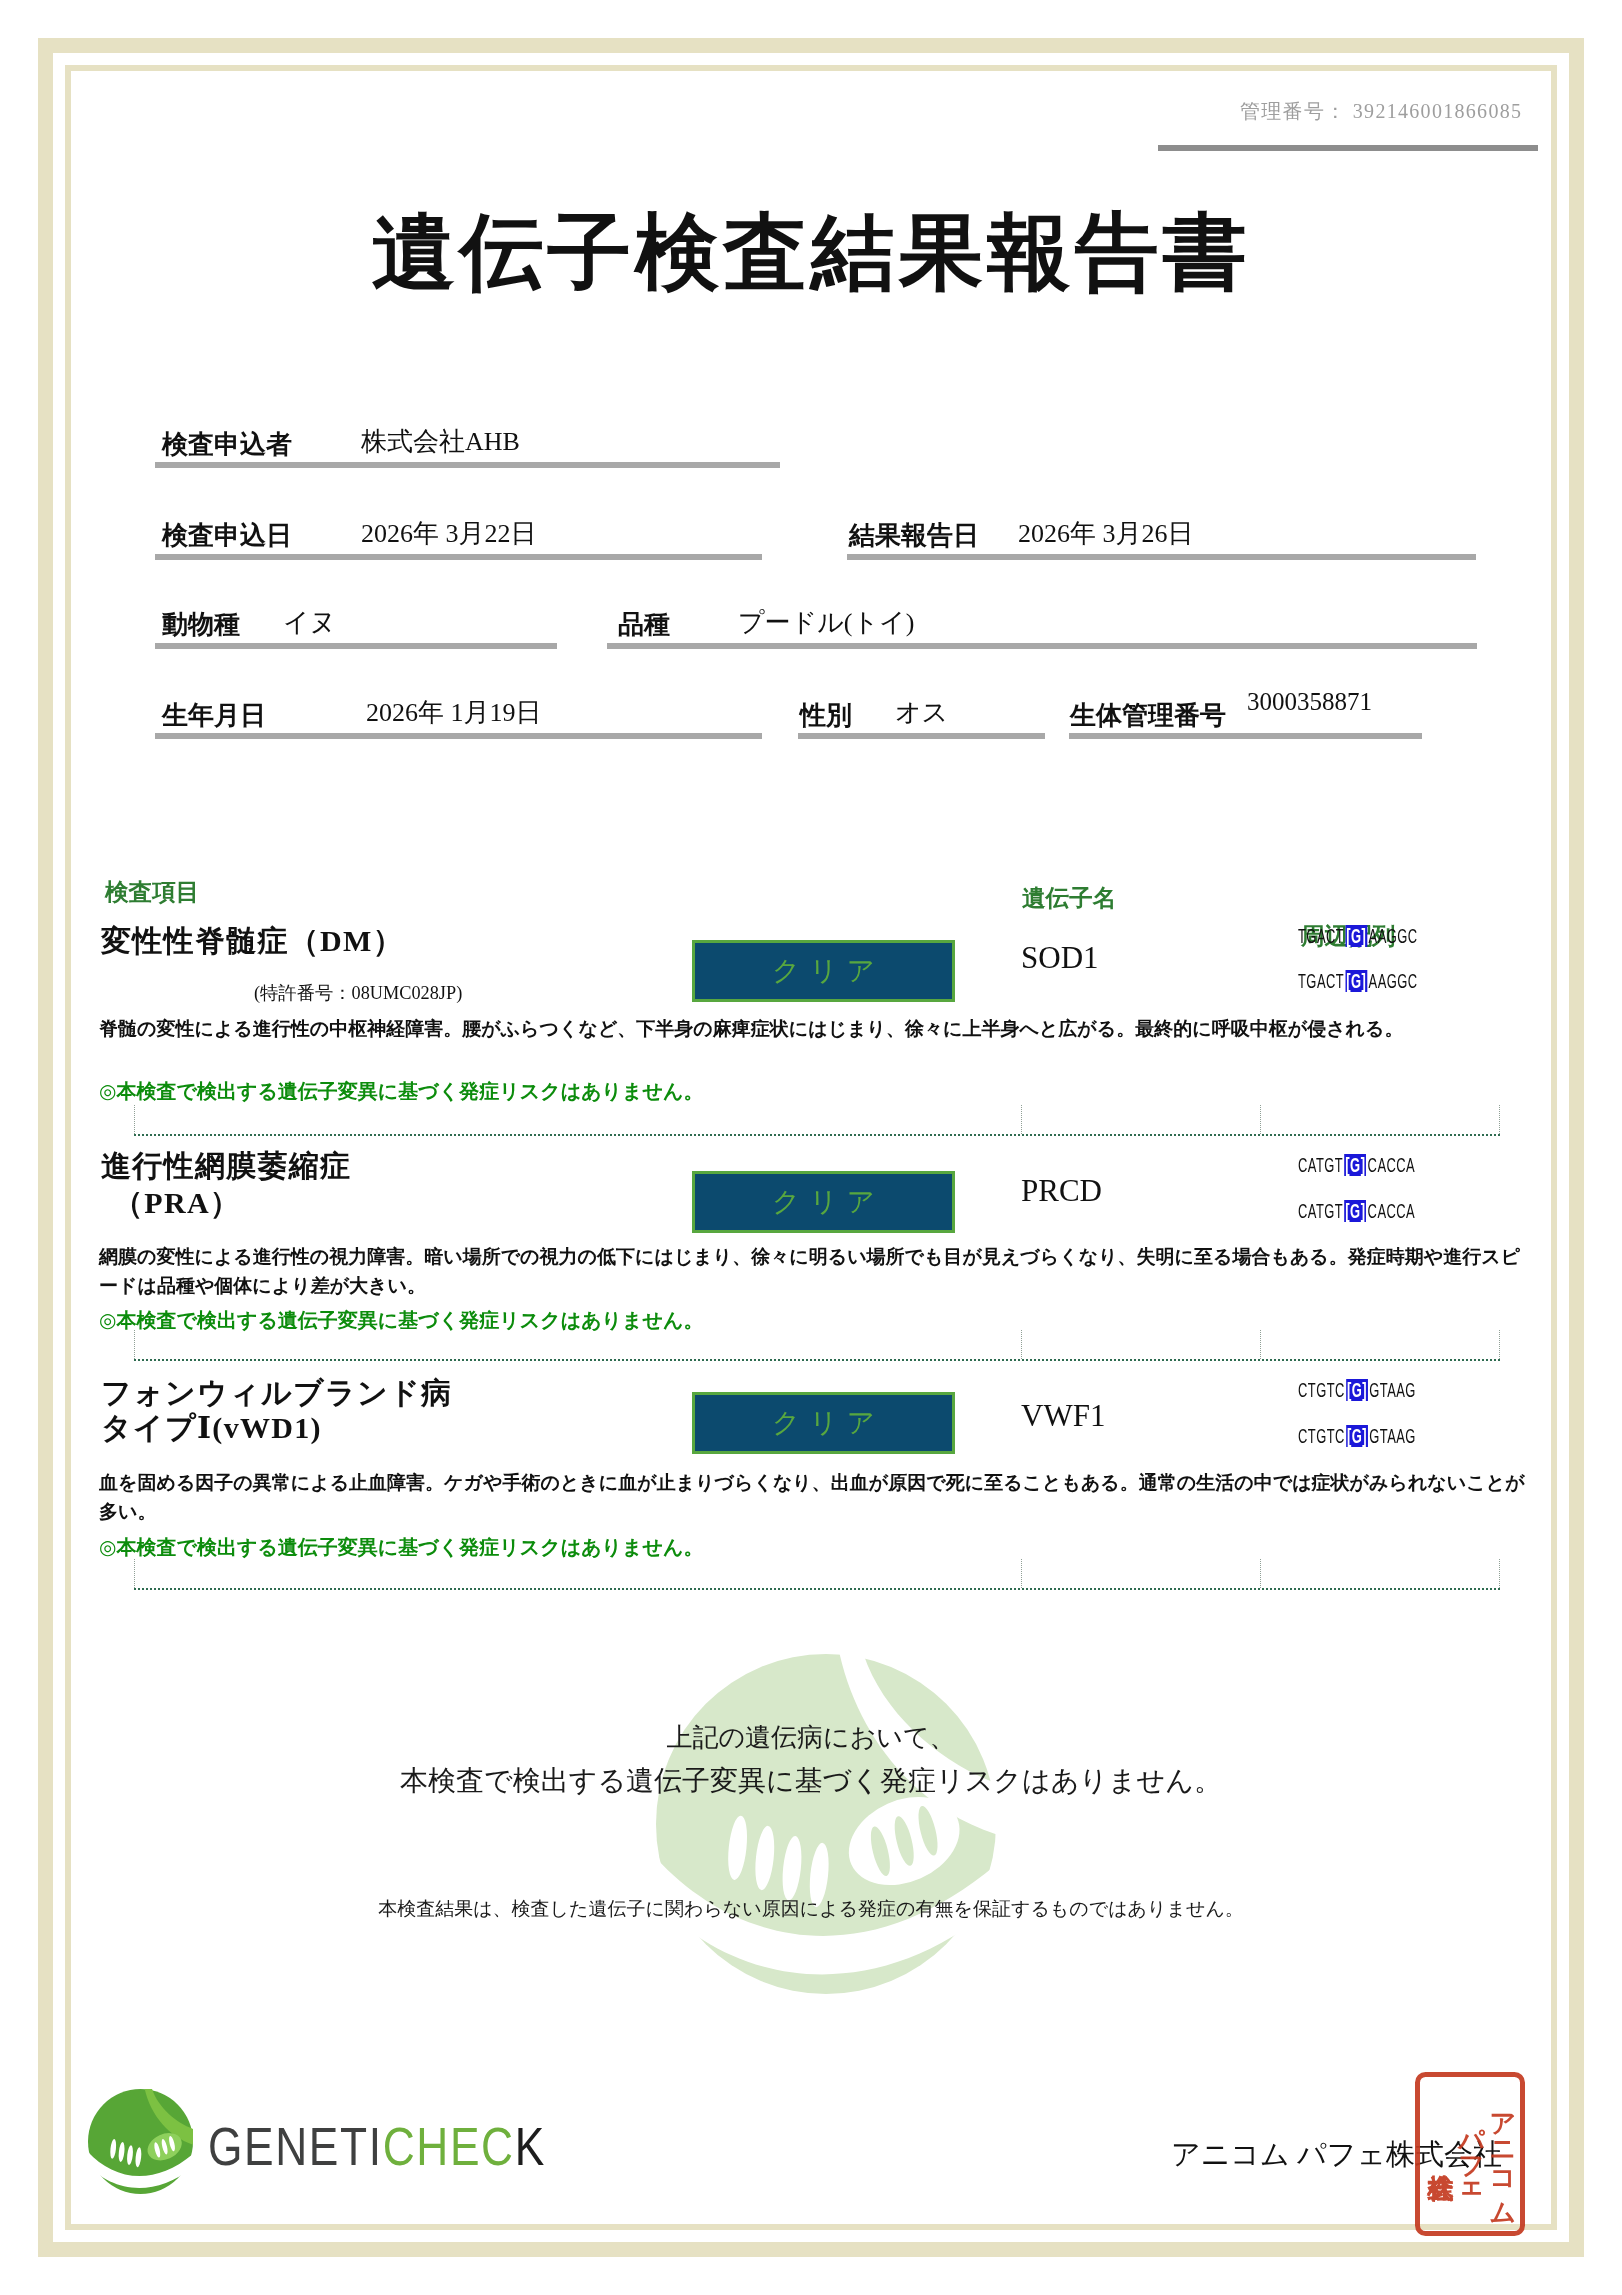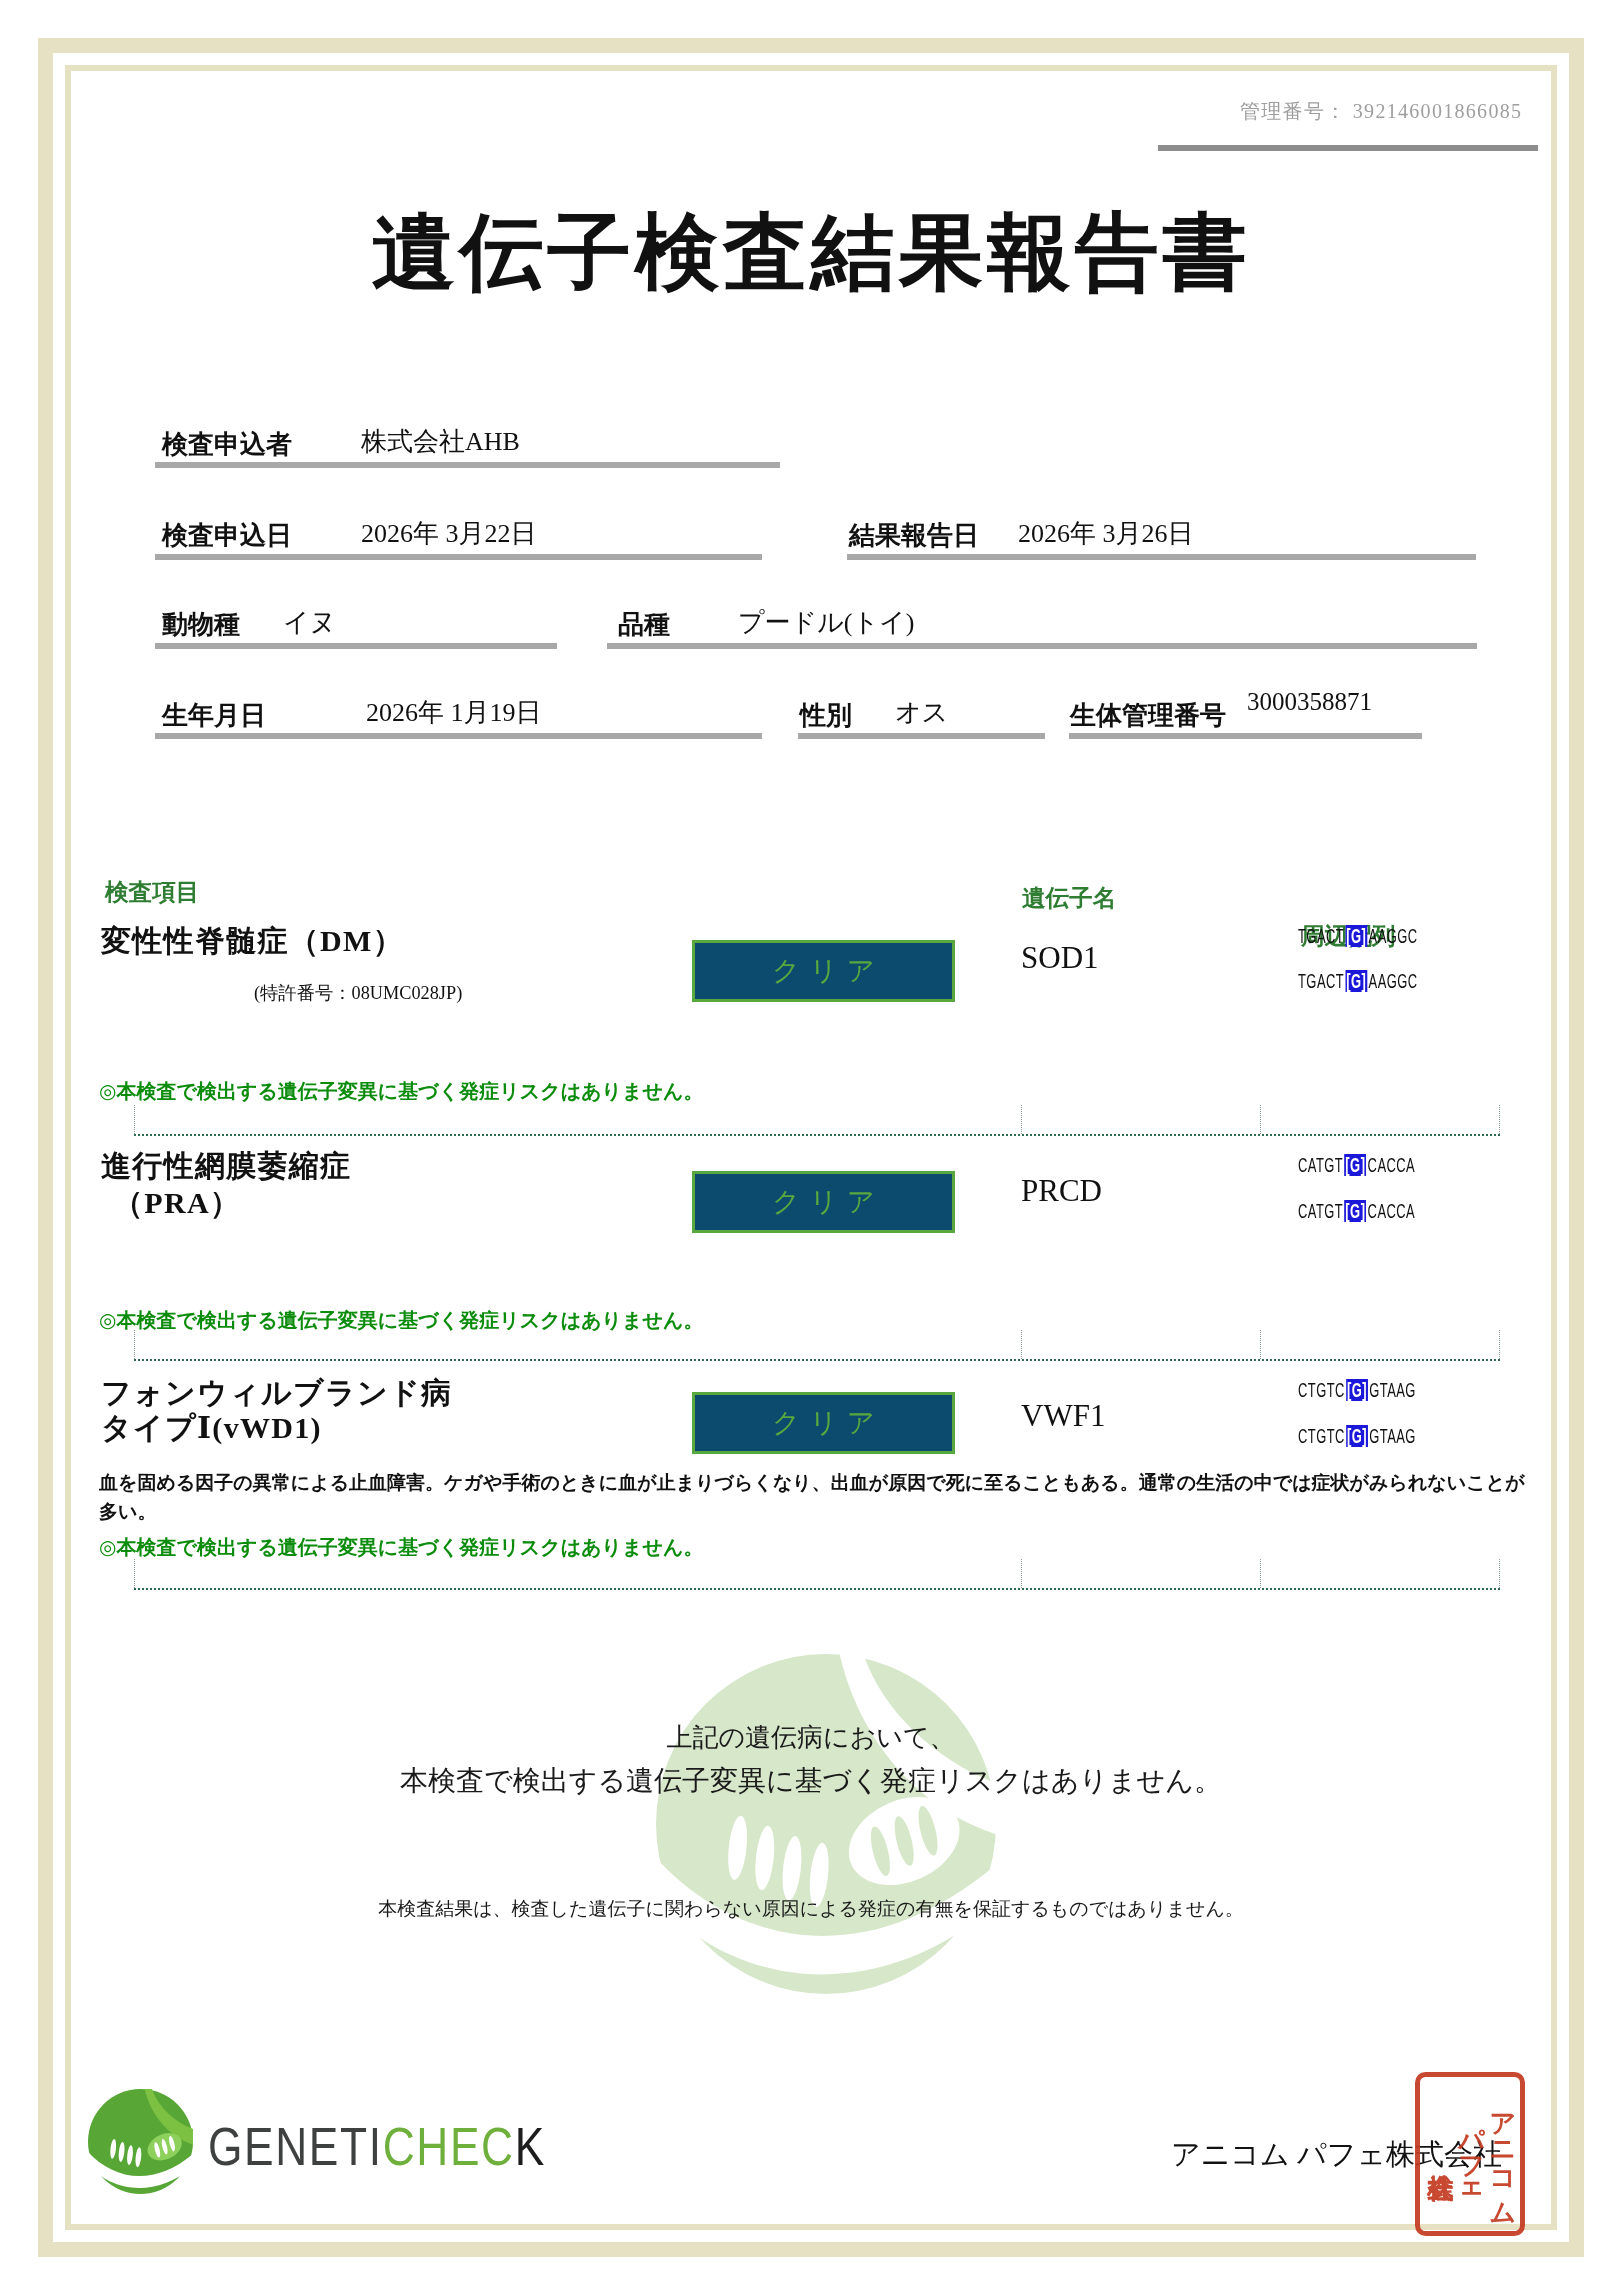--- a/index.html
+++ b/index.html
@@ -100,40 +100,42 @@
   <div class="abs clear-box" style="left:692px;top:940px;">
     <span class="clear-text">クリア</span>
   </div>
   <div class="abs gene" style="left:1021px;top:940px;">SOD1</div>
   <div class="abs seq" style="left:1298px;top:925px;">
     <span>TGACT</span><span class="seqvar">[G]</span><span>AAGGC</span>
   </div>
   <div class="abs seq" style="left:1298px;top:970px;">
     <span>TGACT</span><span class="seqvar">[G]</span><span>AAGGC</span>
   </div>
+  <div class="abs t-desc" style="left:99px;top:1014px;">脊髄の変性による進行性の中枢神経障害。腰がふらつくなど、下半身の麻痺症状にはじまり、徐々に上半身へと広がる。最終的に呼吸中枢が侵される。</div>
   <div class="abs t-risk" style="left:99px;top:1078px;">◎本検査で検出する遺伝子変異に基づく発症リスクはありません。</div>
   <div class="abs sep" style="left:134px;top:1105px;width:1366px;height:29.4px;">
     <i class="tick" style="left:0;"></i>
     <i class="tick" style="left:64.9%;"></i>
     <i class="tick" style="left:82.4%;"></i>
     <i class="tick" style="right:0;"></i>
   </div>
 
   <div class="abs t-name" style="left:101px;top:1146px;">進行性網膜萎縮症</div>
   <div class="abs t-name" style="left:113px;top:1183px;">（PRA）</div>
   <div class="abs clear-box" style="left:692px;top:1171px;">
     <span class="clear-text">クリア</span>
   </div>
   <div class="abs gene" style="left:1021px;top:1173px;">PRCD</div>
   <div class="abs seq" style="left:1298px;top:1154px;">
     <span>CATGT</span><span class="seqvar">[G]</span><span>CACCA</span>
   </div>
   <div class="abs seq" style="left:1298px;top:1200px;">
     <span>CATGT</span><span class="seqvar">[G]</span><span>CACCA</span>
   </div>
+  <div class="abs t-desc" style="left:99px;top:1242px;">網膜の変性による進行性の視力障害。暗い場所での視力の低下にはじまり、徐々に明るい場所でも目が見えづらくなり、失明に至る場合もある。発症時期や進行スピードは品種や個体により差が大きい。</div>
   <div class="abs t-risk" style="left:99px;top:1307px;">◎本検査で検出する遺伝子変異に基づく発症リスクはありません。</div>
   <div class="abs sep" style="left:134px;top:1330px;width:1366px;height:29.4px;">
     <i class="tick" style="left:0;"></i>
     <i class="tick" style="left:64.9%;"></i>
     <i class="tick" style="left:82.4%;"></i>
     <i class="tick" style="right:0;"></i>
   </div>
 
   <div class="abs t-name" style="left:101px;top:1373px;">フォンウィルブランド病</div>
   <div class="abs t-name" style="left:101px;top:1408px;">タイプⅠ(vWD1)</div>

